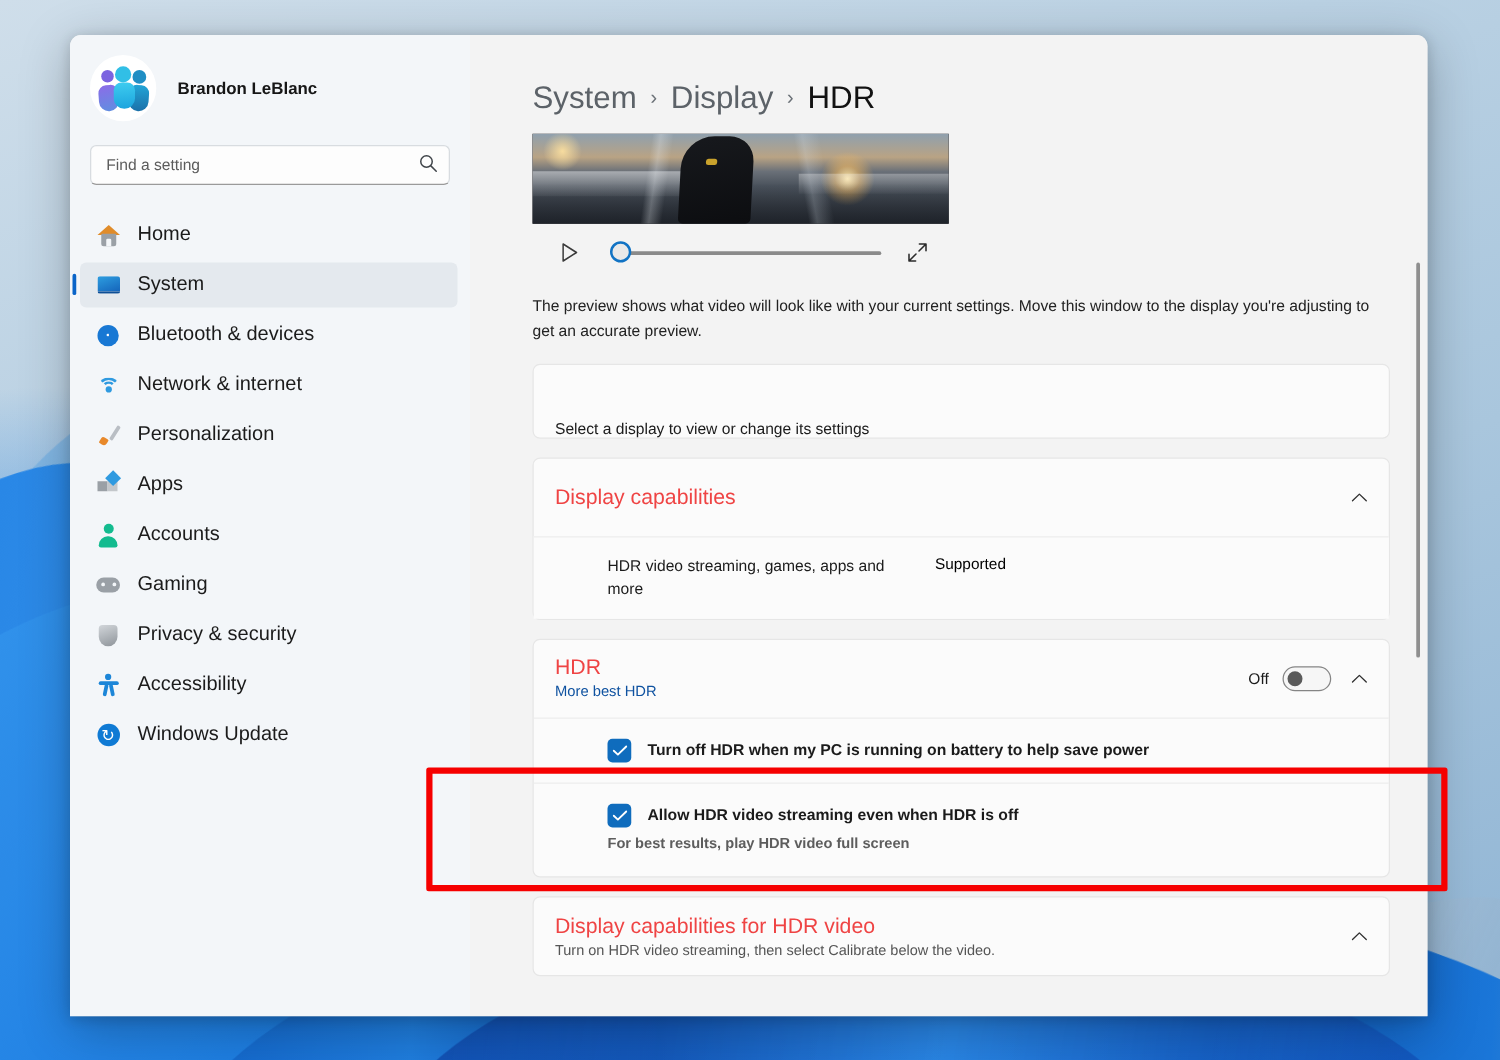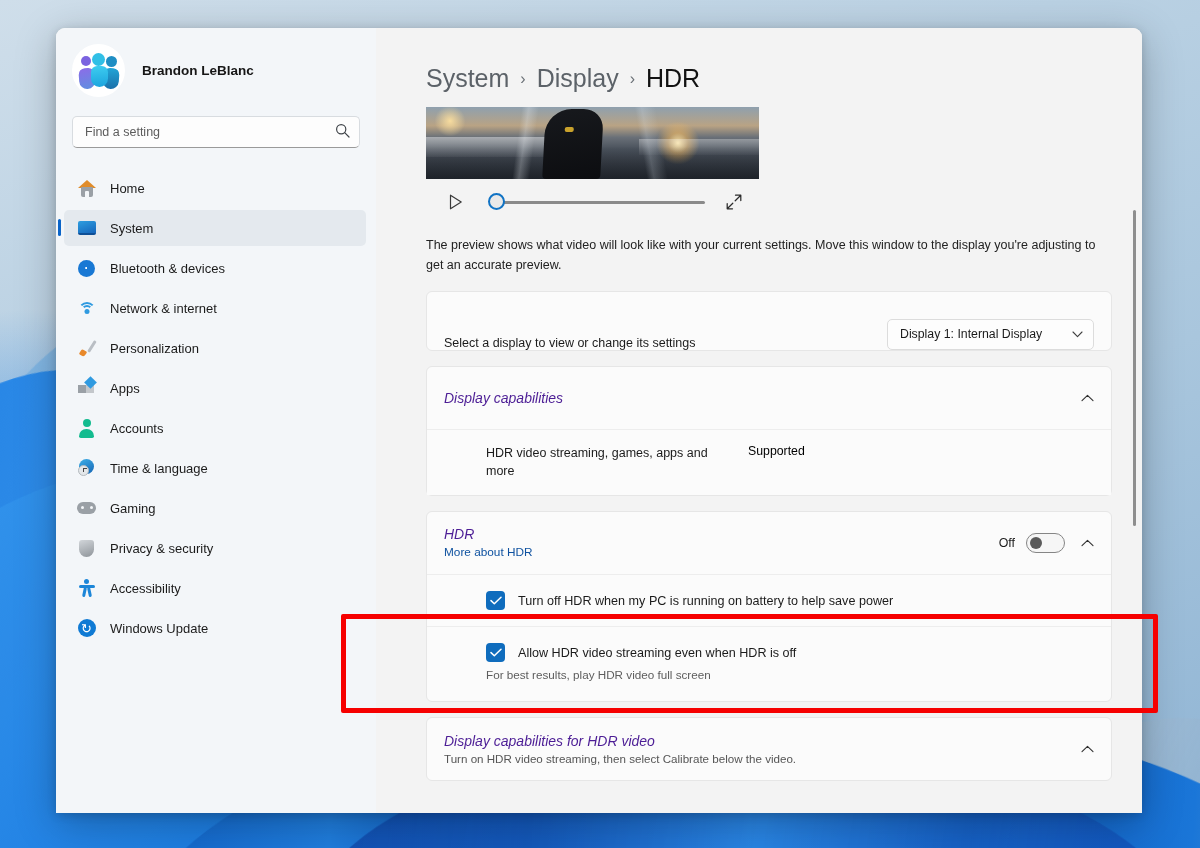--- a/index.html
+++ b/index.html
@@ -192,21 +192,21 @@
     background: #0a64c8;
     border-radius: 2px;
   }
   .nav-icon {
     width: 19px; height: 19px;
     flex: 0 0 19px;
     display: flex; align-items: center; justify-content: center;
     margin-right: 14px;
     position: relative;
   }
-  .nav-label { font-size: 13px; color: #1b1b1b; }
+  .nav-label { font-size: 16px; color: #1b1b1b; }
 
   
   .ico-home { position: relative; width: 18px; height: 17px; }
   .ico-home .roof {
     position: absolute; left: 0; top: 0;
     width: 0; height: 0;
     border-left: 9px solid transparent;
     border-right: 9px solid transparent;
     border-bottom: 8px solid #e08c2a;
   }
@@ -419,21 +419,21 @@
     padding: 0 10px 0 12px;
     font-size: 12.3px;
     color: #1b1b1b;
   }
 
   .section-head {
     display: flex; align-items: center;
     padding: 0 17px;
     min-height: 62px;
   }
-  .section-title { font-size: 14px; color: #4c1d95; font-style: italic; }
+  .section-title { font-size: 17px; color: #ef4444; }
   .section-sub { font-size: 11.6px; color: #555; margin-top: 3px; }
   .chev { color: #303030; margin-left: auto; display: flex; align-items: center; }
 
   .sub-row {
     display: flex; align-items: flex-start;
     padding: 14px 17px 14px 59px;
     border-top: 1px solid #ededed;
     background: #fbfbfb;
   }
   .sub-label { font-size: 12.5px; color: #1b1b1b; line-height: 1.5; max-width: 230px; }
@@ -462,21 +462,21 @@
     border-top: 1px solid #ededed;
   }
   .checkbox {
     width: 19px; height: 19px;
     border-radius: 4px;
     background: #0f6cbd;
     display: flex; align-items: center; justify-content: center;
     flex: 0 0 19px;
     margin-top: 0px;
   }
-  .check-text { margin-left: 13px; }
+  .check-text { margin-left: 13px; font-weight: bold; }
   .check-label { font-size: 12.6px; color: #1b1b1b; }
   .check-sub { font-size: 11.7px; color: #5d5d5d; margin-top: 7px; margin-left: -32px; }
 
   
   #scrollbar {
     position: absolute;
     right: 6px; top: 182px;
     width: 3px; height: 316px;
     background: #8e8e8e;
     border-radius: 2px;
@@ -596,31 +596,20 @@
         <div class="nav-item">
           <span class="nav-icon">
             <span class="ico-acct">
                 <span class="head"></span>
                 <span class="body"></span>
               </span>
           </span>
           <span class="nav-label">Accounts</span>
         </div>
 
-        <div class="nav-item">
-          <span class="nav-icon">
-            <span class="ico-time">
-                <span class="globe"></span>
-                <span class="clock"></span>
-                <span class="hand1"></span>
-                <span class="hand2"></span>
-              </span>
-          </span>
-          <span class="nav-label">Time &amp; language</span>
-        </div>
 
         <div class="nav-item">
           <span class="nav-icon">
               <span class="ico-game"></span>
             </span>
           <span class="nav-label">Gaming</span>
         </div>
 
         <div class="nav-item">
           <span class="nav-icon">
@@ -687,26 +676,20 @@
             </div>
           </div>
         </div>
 
         <div id="preview-desc">The preview shows what video will look like with your current settings. Move this window to the display you're adjusting to get an accurate preview.</div>
 
         <div class="card">
           <div class="row">
             <span class="row-label">Select a display to view or change its settings</span>
             <span class="row-spacer"></span>
-            <div class="dropdown">
-              <span>Display 1: Internal Display</span>
-              <svg width="11" height="7" viewBox="0 0 11 7" fill="none">
-                <path d="M1 1L5.5 5.6L10 1" stroke="#404040" stroke-width="1.1" stroke-linecap="round" stroke-linejoin="round"></path>
-              </svg>
-            </div>
           </div>
         </div>
 
         <div class="card">
           <div class="section-head">
             <span class="section-title">Display capabilities</span>
             <span class="chev">
               <svg width="13" height="8" viewBox="0 0 13 8" fill="none">
                 <path d="M1 6.6L6.5 1.3L12 6.6" stroke="#303030" stroke-width="1.1" stroke-linecap="round" stroke-linejoin="round"></path>
               </svg>
@@ -715,21 +698,21 @@
           <div class="sub-row">
             <span class="sub-label">HDR video streaming, games, apps and more</span>
             <span class="sub-value">Supported</span>
           </div>
         </div>
 
         <div class="card">
           <div class="section-head">
             <div>
               <div class="section-title">HDR</div>
-              <a class="link" href="#">More about HDR</a>
+              <a class="link" href="#">More best HDR</a>
             </div>
             <div class="toggle-wrap">
               <span class="toggle-label">Off</span>
               <div class="toggle">
                   <span class="knob"></span>
                 </div>
             </div>
             <span class="chev" style="margin-left:16px;">
               <svg width="13" height="8" viewBox="0 0 13 8" fill="none">
                 <path d="M1 6.6L6.5 1.3L12 6.6" stroke="#303030" stroke-width="1.1" stroke-linecap="round" stroke-linejoin="round"></path>

